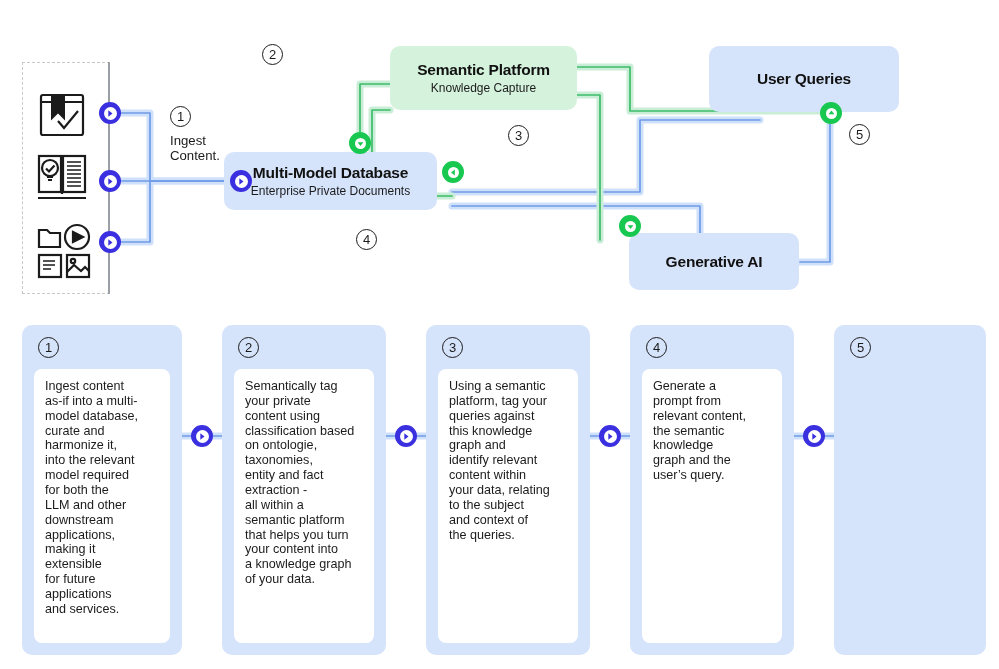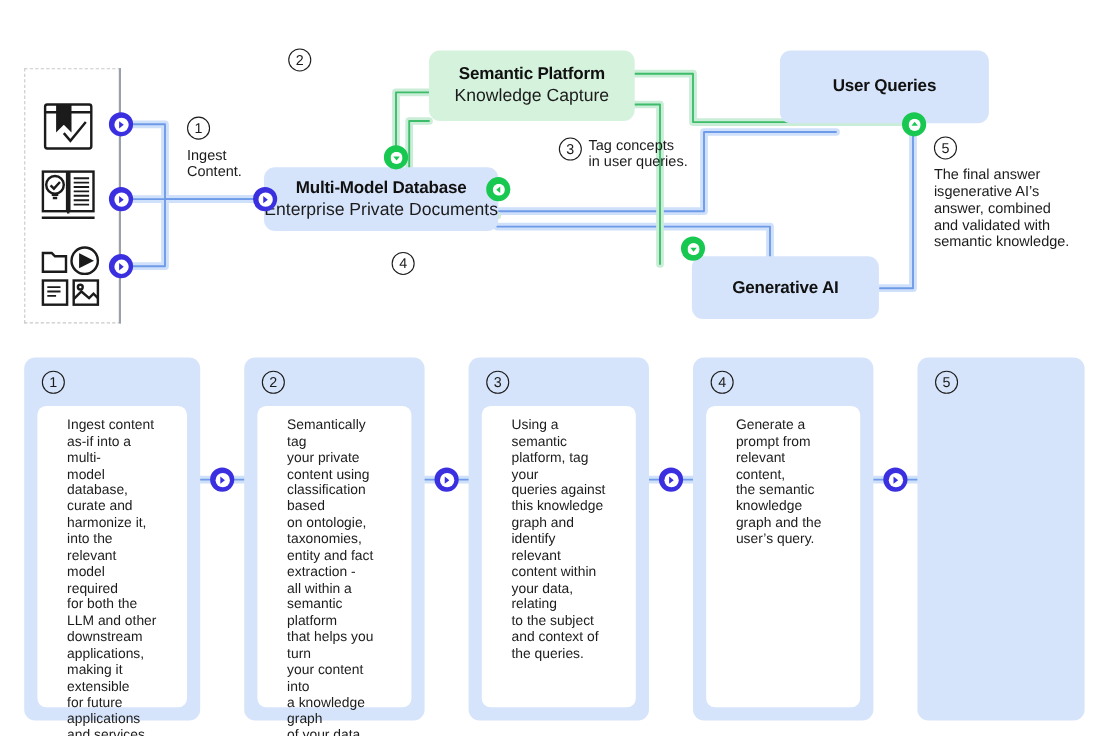--- a/index.html
+++ b/index.html
@@ -12,21 +12,21 @@
   svg.wires{position:absolute;left:0;top:0;width:999px;height:669px;overflow:visible;}
 
   
   .node{
     position:absolute;border-radius:10px;display:flex;flex-direction:column;
     align-items:center;justify-content:center;text-align:center;
   }
   .node.blue{background:#d6e4fb;}
   .node.green{background:#d5f2dd;}
   .node .t1{font-weight:bold;font-size:15.5px;letter-spacing:-.2px;color:#111;}
-  .node .t2{font-size:16px;color:#1b1b1b;margin-top:2px;}
+  .node .t2{font-size:12px;color:#1b1b1b;margin-top:2px;}
 
   
   .callout{position:absolute;}
   .callout .ctext{font-size:13.2px;line-height:1.16;color:#1b1b1b;}
   .numcirc{
     width:21px;height:21px;border-radius:50%;border:1.5px solid #1b1b1b;
     display:flex;align-items:center;justify-content:center;
     font-size:13px;line-height:1;color:#1b1b1b;box-sizing:border-box;
   }
   .callout.stack .numcirc{margin-bottom:6px;}
@@ -48,21 +48,21 @@
   .srcpanel{position:absolute;border:1px dashed #c9c9c9;box-sizing:border-box;}
   .srcicon{position:absolute;}
   .srcicon svg{display:block;}
   .vrail{position:absolute;width:1.6px;background:#9aa0a6;}
 
   
   .card{position:absolute;background:#d6e4fb;border-radius:10px;}
   .card .cnum{position:absolute;left:16px;top:12px;}
   .card .inner{
     position:absolute;left:12px;right:12px;top:44px;bottom:12px;
-    background:#ffffff;border-radius:8px;padding:10px 27px;box-sizing:border-box;
+    background:#ffffff;border-radius:8px;padding:10px 11px;box-sizing:border-box;
   }
   .card .inner p{margin:0;font-size:12.6px;line-height:1.18;color:#1b1b1b;white-space:pre-line;}
 </style>
 </head>
 <body>
 
 <div class="stage">
 
   <svg class="wires" viewBox="0 0 999 669">
 
@@ -165,21 +165,21 @@
       </span>
   </div>
   <div class="dot blue" style="left:99px;top:231px;">
     <span class="inner">
         <svg width="9" height="9" viewBox="0 0 9 9">
           <path d="M2.3 1.2 L6.5 4.5 L2.3 7.8 Z" fill="#3b30e0"></path>
         </svg>
       </span>
   </div>
 
-  <div class="node blue" style="left:240px;top:152px;width:213px;height:58px;">
+  <div class="node blue" style="left:224px;top:152px;width:213px;height:58px;">
     <div class="t1">Multi-Model Database</div>
     <div class="t2">Enterprise Private Documents</div>
   </div>
 
   <div class="node green" style="left:390px;top:46px;width:187px;height:64px;">
     <div class="t1">Semantic Platform</div>
     <div class="t2">Knowledge Capture</div>
   </div>
 
   <div class="node blue" style="left:709px;top:46px;width:190px;height:66px;">
@@ -239,35 +239,28 @@
     <div class="ctext" style="white-space:pre-line;">Ingest
 Content.</div>
   </div>
 
   <div class="callout stack" style="left:262px;top:44px;">
     <div class="numcirc">2</div>
   </div>
 
   <div class="callout inline" style="left:508px;top:124px;">
     <div class="numcirc">3</div>
-    <div class="ctext" style="white-space:pre-line;">Tag concepts
-in user queries.</div>
   </div>
 
   <div class="callout inline" style="left:356px;top:228px;">
     <div class="numcirc">4</div>
   </div>
 
   <div class="callout stack" style="left:849px;top:124px;">
     <div class="numcirc">5</div>
-    <div class="ctext" style="white-space:pre-line;margin-top:4px;">The final answer
-isgenerative AI’s
-answer, combined
-and validated with
-semantic knowledge.</div>
   </div>
 
   <div class="card" style="left:22px;top:325px;width:160px;height:330px;">
     <div class="cnum numcirc">1</div>
     <div class="inner">
       <p>Ingest content
 as-if into a multi-
 model database,
 curate and
 harmonize it,

